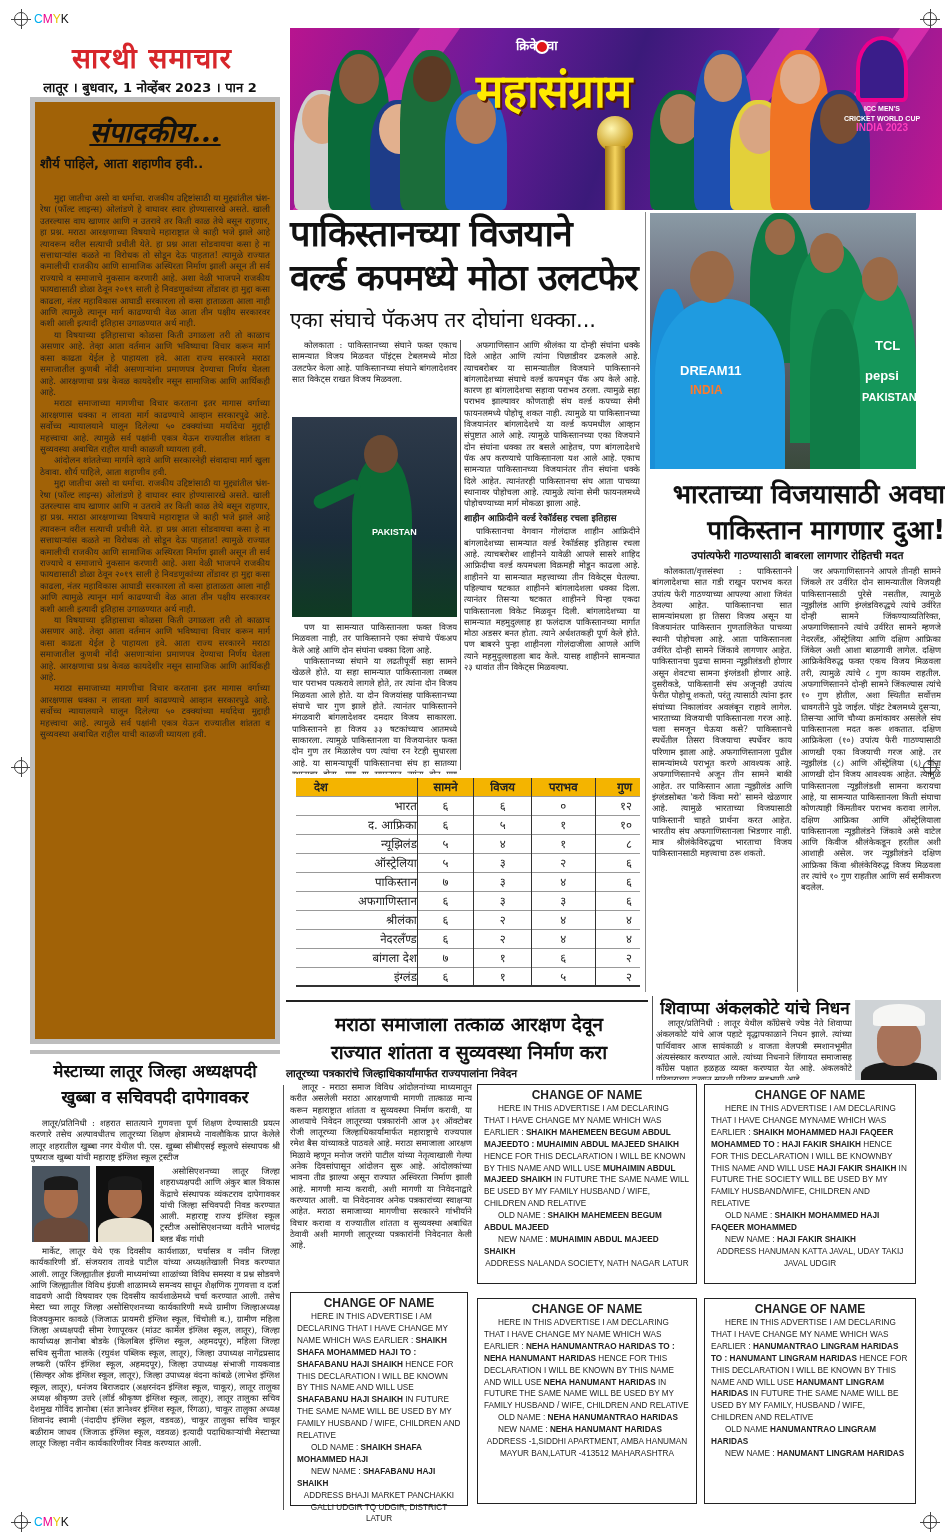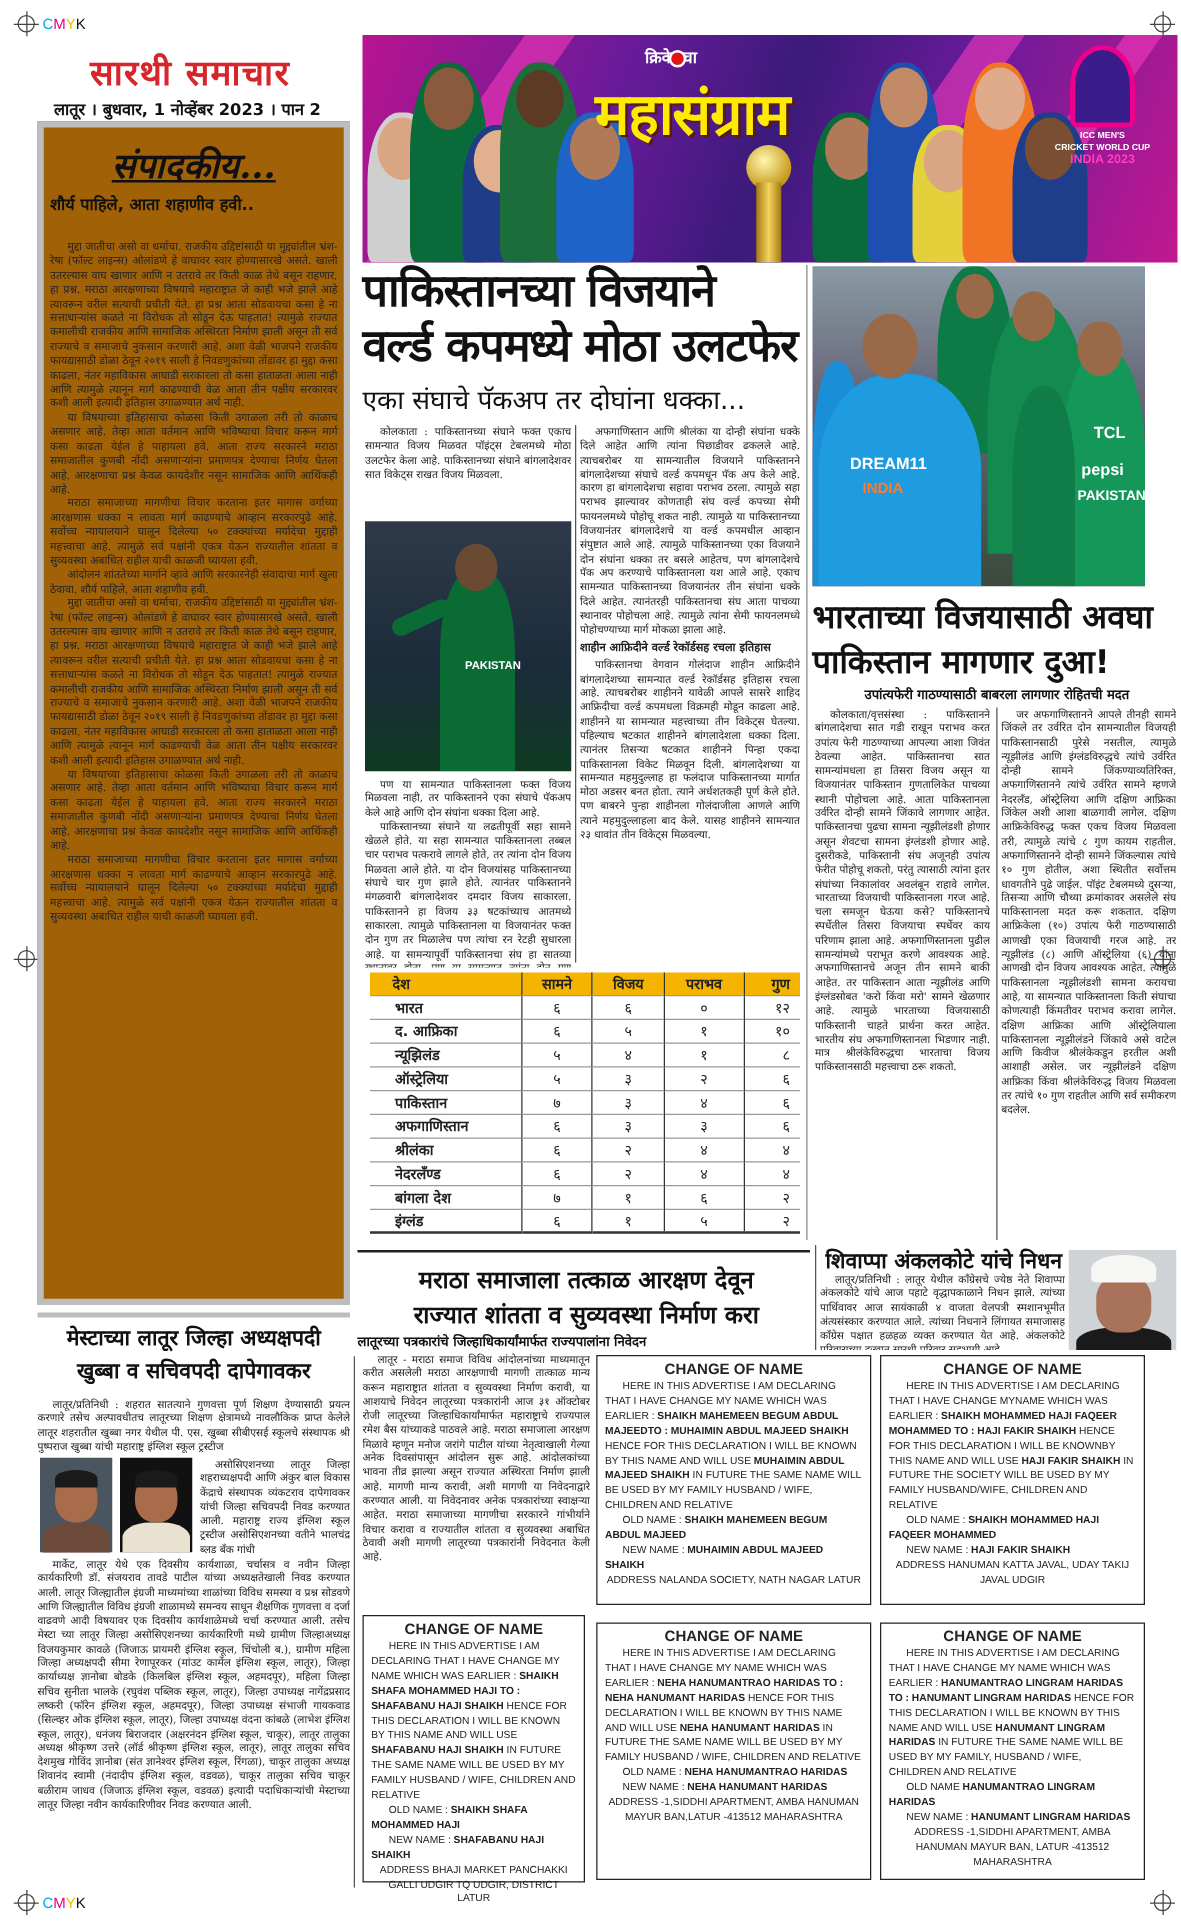--- a/index.html
+++ b/index.html
@@ -49,30 +49,30 @@
   .cricket-photo .fig { position: absolute; left: 60px; top: 40px; width: 60px; height: 160px; background: #0b6b35; border-radius: 40% 40% 0 0; }
   .cricket-photo .head { position: absolute; left: 72px; top: 18px; width: 34px; height: 38px; background: #6b4a33; border-radius: 50%; }
   .cricket-photo .arm { position: absolute; left: 20px; top: 70px; width: 50px; height: 14px; background: #0b6b35; transform: rotate(-25deg); border-radius: 7px; }
   .cricket-photo .label { position: absolute; left: 80px; top: 110px; font: bold 9px "Liberation Sans", sans-serif; color: #fff; }
 
   .table-wrap { left: 296px; top: 778px; width: 344px; }
   table.points { width: 100%; border-collapse: collapse; font: 11.5px "DejaVu Sans", sans-serif; }
   table.points th { background: #f4b400; font-weight: bold; color: #222; height: 18px; padding: 0 6px; border-left: 1px solid #333; }
   table.points th:first-child { text-align: left; border-left: none; padding-left: 18px; }
   table.points td { height: 19px; border-top: 1px solid #999; border-left: 1px solid #333; text-align: center; color: #222; }
-  table.points td:first-child { text-align: left; padding-left: 20px; border-left: none; font-weight: bold; }
+  table.points td:first-child { text-align: right; padding-left: 20px; border-left: none; }
   table.points td:last-child, table.points th:last-child { text-align: right; padding-right: 8px; }
   table.points tr:last-child td { border-bottom: 2px solid #333; }
 
   .right-photo { left: 650px; top: 213px; width: 266px; height: 256px; overflow: hidden; background: linear-gradient(180deg, #8a9aa5 0%, #667 40%, #3a4a3c 100%); }
   .rp-person { position: absolute; bottom: 0; border-radius: 45% 45% 0 0; }
   .rp-head { position: absolute; border-radius: 50%; background: #9a6a48; }
   .rp-text { position: absolute; font: bold 13px "Liberation Sans", sans-serif; color: #fff; }
 
-  .india-headline { left: 650px; top: 476px; width: 295px; font: bold 26px/36px "DejaVu Sans", sans-serif; text-align: left; }
+  .india-headline { left: 650px; top: 476px; width: 295px; font: bold 26px/36px "DejaVu Sans", sans-serif; text-align: right; }
   .india-sub { left: 650px; top: 548px; width: 295px; font: bold 10.5px "DejaVu Sans", sans-serif; text-align: center; }
 
   .vline { position: absolute; width: 1px; background: #555; }
   .hline { position: absolute; height: 2px; background: #222; }
 
   .maratha-headline { left: 286px; top: 1010px; width: 366px; font: bold 19px/28px "DejaVu Sans", sans-serif; text-align: center; }
   .maratha-sub { left: 286px; top: 1066px; width: 366px; font: bold 10.5px "DejaVu Sans", sans-serif; text-align: left; }
 
   .shivappa-title { left: 650px; top: 996px; width: 210px; font: bold 17px "DejaVu Sans", sans-serif; text-align: center; }
   .shivappa-photo { left: 855px; top: 1000px; width: 86px; height: 80px; background: #cfd3d6; overflow: hidden; }
@@ -391,14 +391,13 @@
     <div class="ind"><span>HERE IN THIS ADVERTISE I AM DECLARING THAT I HAVE CHANGE MY NAME WHICH WAS EARLIER :</span> <b>NEHA HANUMANTRAO HARIDAS TO : NEHA HANUMANT HARIDAS</b> <span>HENCE FOR THIS DECLARATION I WILL BE KNOWN BY THIS NAME AND WILL USE</span> <b>NEHA HANUMANT HARIDAS</b> <span>IN FUTURE THE SAME NAME WILL BE USED BY MY FAMILY HUSBAND / WIFE, CHILDREN AND RELATIVE</span></div>
     <div class="ind"><span>OLD NAME :</span> <b>NEHA HANUMANTRAO HARIDAS</b></div>
     <div class="ind"><span>NEW NAME :</span> <b>NEHA HANUMANT HARIDAS</b></div>
     <div class="center">ADDRESS -1,SIDDHI APARTMENT, AMBA HANUMAN MAYUR BAN,LATUR -413512 MAHARASHTRA</div>
   </div>
 <div class="ad" style="left:704px;top:1298px;width:212px;height:206px;" id="ad4">
     <div class="ad-title">CHANGE OF NAME</div>
     <div class="ind"><span>HERE IN THIS ADVERTISE I AM DECLARING THAT I HAVE CHANGE MY NAME WHICH WAS EARLIER :</span> <b>HANUMANTRAO LINGRAM HARIDAS TO : HANUMANT LINGRAM HARIDAS</b> <span>HENCE FOR THIS DECLARATION I WILL BE KNOWN BY THIS NAME AND WILL USE</span> <b>HANUMANT LINGRAM HARIDAS</b> <span>IN FUTURE THE SAME NAME WILL BE USED BY MY FAMILY, HUSBAND / WIFE, CHILDREN AND RELATIVE</span></div>
     <div class="ind"><span>OLD NAME</span> <b>HANUMANTRAO LINGRAM HARIDAS</b></div>
     <div class="ind"><span>NEW NAME :</span> <b>HANUMANT LINGRAM HARIDAS</b></div>
-    <div class="center">ADDRESS -1,SIDDHI APARTMENT, AMBA HANUMAN MAYUR BAN, LATUR -413512 MAHARASHTRA</div>
   </div>
 
 </body></html>

